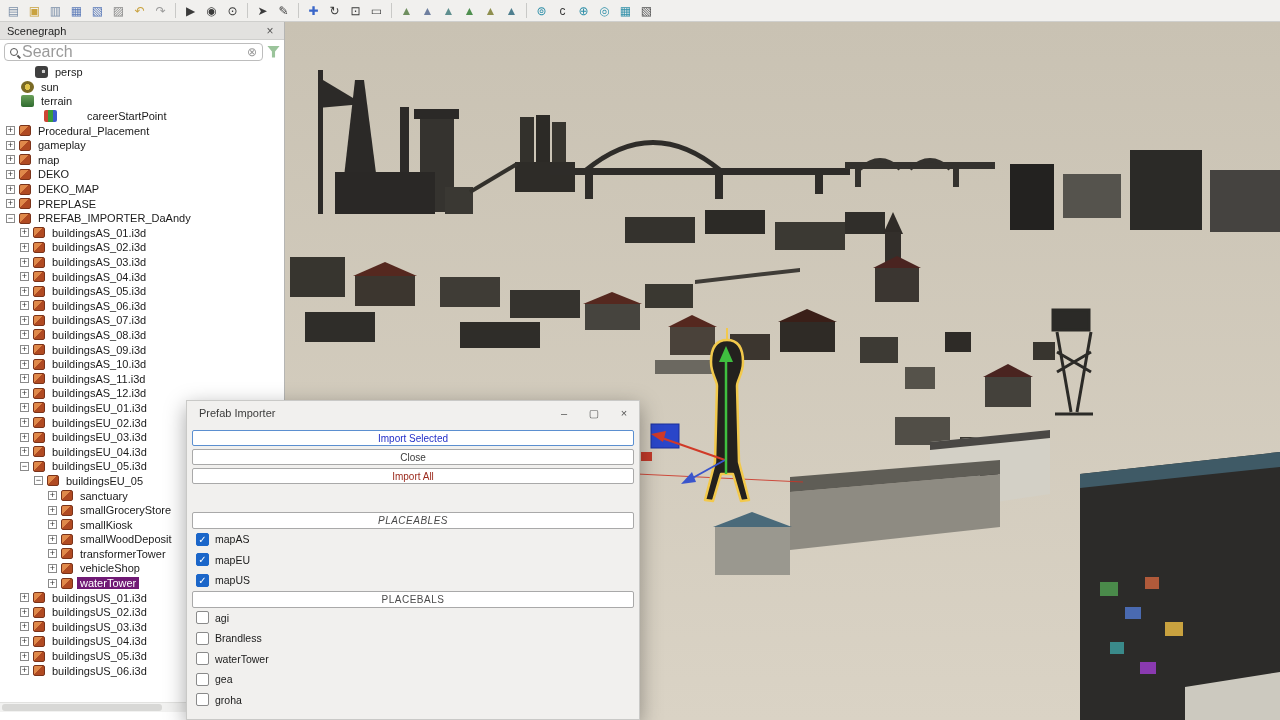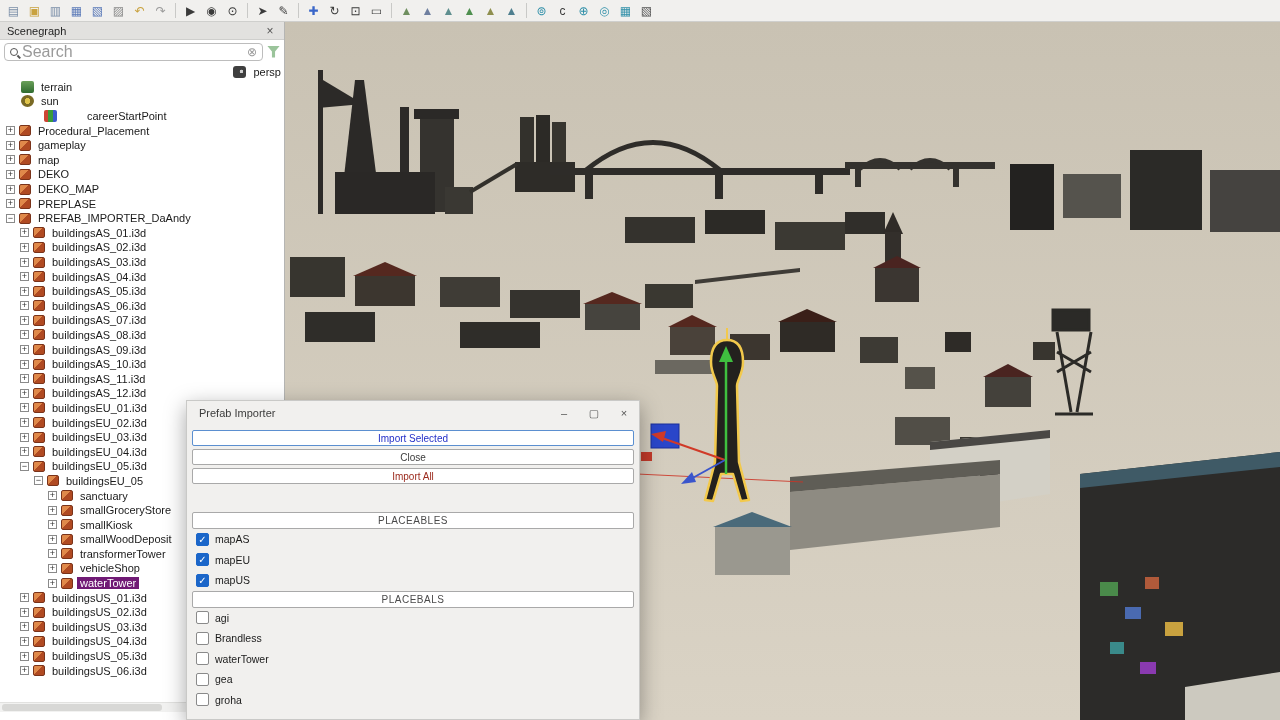--- a/index.html
+++ b/index.html
@@ -64,21 +64,21 @@
     color:#555; font-size:11px; }
   .dlg-btn { display:block; height:16px; margin:3px 5px 0; background:#fff; border:1px solid #a9a9a9;
     border-radius:2px; width:calc(100% - 10px); font-size:10px; line-height:13px; text-align:center;
     font-family:"Liberation Sans",sans-serif; }
   .dlg-btn.first { margin-top:5px; }
   .btn-primary { border-color:#5b8fd0; color:#2430c8; }
   .btn-danger  { color:#9c2b1e; }
   .btn-plain   { color:#3c3c3c; }
   .dlg-header { height:17px; margin:0 5px; background:#fff; border:1px solid #a9a9a9; border-radius:2px;
     text-align:center; line-height:16px; color:#4a4a4a; letter-spacing:.5px; font-size:10px; }
-  .dlg-header.gap { margin-top:28px; }
+  .dlg-header.gap { margin-top:28px;font-style:italic; }
   .chk-row { height:20.5px; display:flex; align-items:center; padding-left:9px; gap:6px; }
   .chk { width:13px; height:13px; border:1px solid #8a8a8a; border-radius:2px; background:#fff; flex:none;
     display:flex; align-items:center; justify-content:center; font-size:10px; color:#fff; }
   .chk.on { background:#1b66c9; border-color:#1b66c9; }
   .chk-label { font-size:10.5px; color:#1a1a1a; }
 </style>
 </head>
 <body>
 
 <div class="toolbar">
@@ -284,34 +284,34 @@
   </div>
   <div class="search-row">
     <div class="search-box">
       <span class="mag"></span>
       <input type="text" placeholder="Search" style="">
       <span class="clear-x">⊗</span>
     </div>
     <span class="funnel"></span>
   </div>
   <div class="tree">
-      <div class="tree-row" style="padding-left: 20px; justify-content: flex-end;">
+      <div class="tree-row" style="padding-left: 20px;">
         <span class="expander-spacer"></span>
         <span class="ti ti-camera"></span>
         <span class="tree-label">persp</span>
       </div>
       <div class="tree-row" style="padding-left: 6px;">
         <span class="expander-spacer"></span>
+        <span class="ti ti-light"></span>
+        <span class="tree-label">sun</span>
+      </div>
+      <div class="tree-row" style="padding-left: 6px;">
+        <span class="expander-spacer"></span>
         <span class="ti ti-terrain"></span>
         <span class="tree-label">terrain</span>
-      </div>
-      <div class="tree-row" style="padding-left: 6px;">
-        <span class="expander-spacer"></span>
-        <span class="ti ti-light"></span>
-        <span class="tree-label">sun</span>
       </div>
       <div class="tree-row" style="padding-left: 6px; gap: 23px;">
         <span class="expander-spacer"></span>
         <span class="ti ti-transform"></span>
         <span class="tree-label">careerStartPoint</span>
       </div>
       <div class="tree-row" style="padding-left: 6px;">
         <span class="expander">+</span>
         <span class="ti ti-group"></span>
         <span class="tree-label">Procedural_Placement</span>

